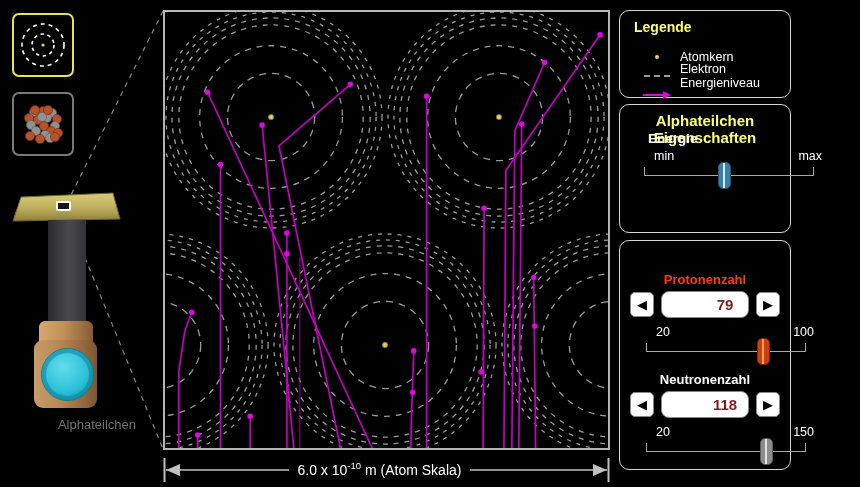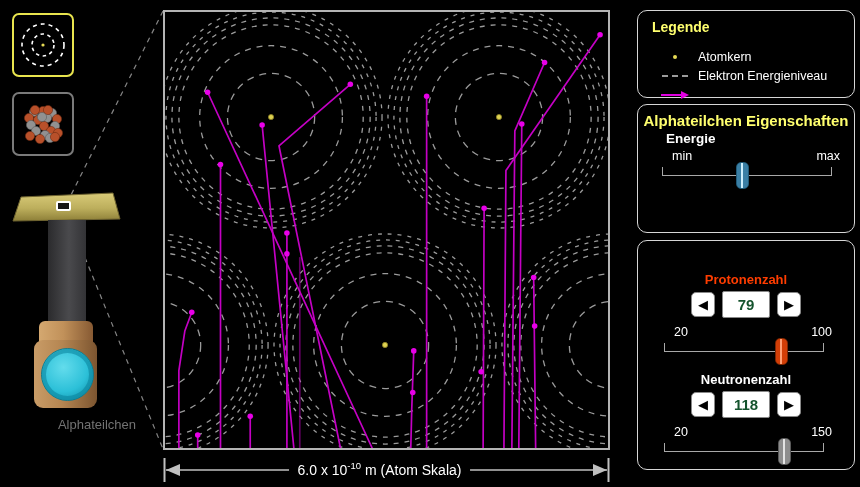--- a/index.html
+++ b/index.html
@@ -30,21 +30,21 @@
   .traj{fill:none;stroke:#c400c4;stroke-width:1.7;stroke-linecap:round;stroke-linejoin:round;}
   .traj.faint{opacity:.5;}
   .traj-dot{fill:#e800e8;}
   .nucleus-dot{fill:#ddd152;stroke:#8f8424;stroke-width:.8;}
   
   #scale{position:absolute;left:163px;top:455px;width:433px;height:30px;}
   #scale-label{position:absolute;left:50%;top:5px;transform:translateX(-50%);background:#000;
     padding:0 9px;color:#fff;font-size:14px;white-space:nowrap;}
   #scale-label sup{font-size:9.5px;}
   
-  .panel{position:absolute;left:637px;width:218px;border:1.5px solid #d6d6d6;border-radius:10px;
+  .panel{position:absolute;left:619px;width:172px;border:1.5px solid #d6d6d6;border-radius:10px;
     background:#000;box-sizing:border-box;}
   .ptitle{color:#ffff6e;font-weight:bold;font-size:14px;}
   
   .lrow{display:flex;align-items:center;height:19px;}
   .licon{width:46px;display:flex;justify-content:center;align-items:center;flex:0 0 46px;}
   .llabel{color:#fff;font-size:12.5px;}
   .dot-yellow{width:4px;height:4px;border-radius:50%;background:#e6da55;}
   .dash-grey{width:26px;border-top:2px dashed #9b9b9b;}
   
   .slider{position:absolute;height:34px;}
@@ -58,22 +58,22 @@
   .endlab{position:absolute;top:-8px;color:#fff;font-size:12.5px;margin-left:16px;}
   .endlab.l{left:-6px;} .endlab.r{right:-8px;}
   
   #chk-row{position:absolute;left:36px;top:94px;display:flex;align-items:center;cursor:pointer;}
   #chk-box{position:relative;width:20px;height:20px;background:#fff;border-radius:4px;}
   #chk-row span{color:#fff;font-weight:bold;font-size:13.5px;margin-left:10px;}
   
   .spin-row{position:absolute;left:0;width:100%;display:flex;justify-content:center;gap:7px;align-items:center;}
   .spin-btn{width:24px;height:25px;background:#fff;border:1px solid #888;border-radius:5px;color:#000;
     font-size:13px;display:flex;align-items:center;justify-content:center;cursor:pointer;padding:0;line-height:1;}
-  .spin-val{width:46px;height:25px;background:#fff;border:1px solid #888;border-radius:2px;color:#14532d;
-    font-weight:bold;font-size:15px;display:flex;align-items:center;justify-content:center;}
+  .spin-val{width:46px;height:25px;background:#fff;border:1px solid #888;border-radius:8px;color:#7f1d1d;
+    font-weight:bold;font-size:15px;display:flex;align-items:center;justify-content:center;padding-left:40px;}
   .grp-label{position:absolute;width:100%;text-align:center;font-weight:bold;font-size:13px;}
 </style>
 </head>
 <body>
 
 <svg class="abs" style="left:0;top:0;width:860px;height:487px;pointer-events:none" viewBox="0 0 860 487">
   <defs>
     <linearGradient id="plateG" x1="0" y1="0" x2="0" y2="1">
       <stop offset="0" stop-color="#d9cb78"></stop>
         <stop offset=".55" stop-color="#bcae5c"></stop>

